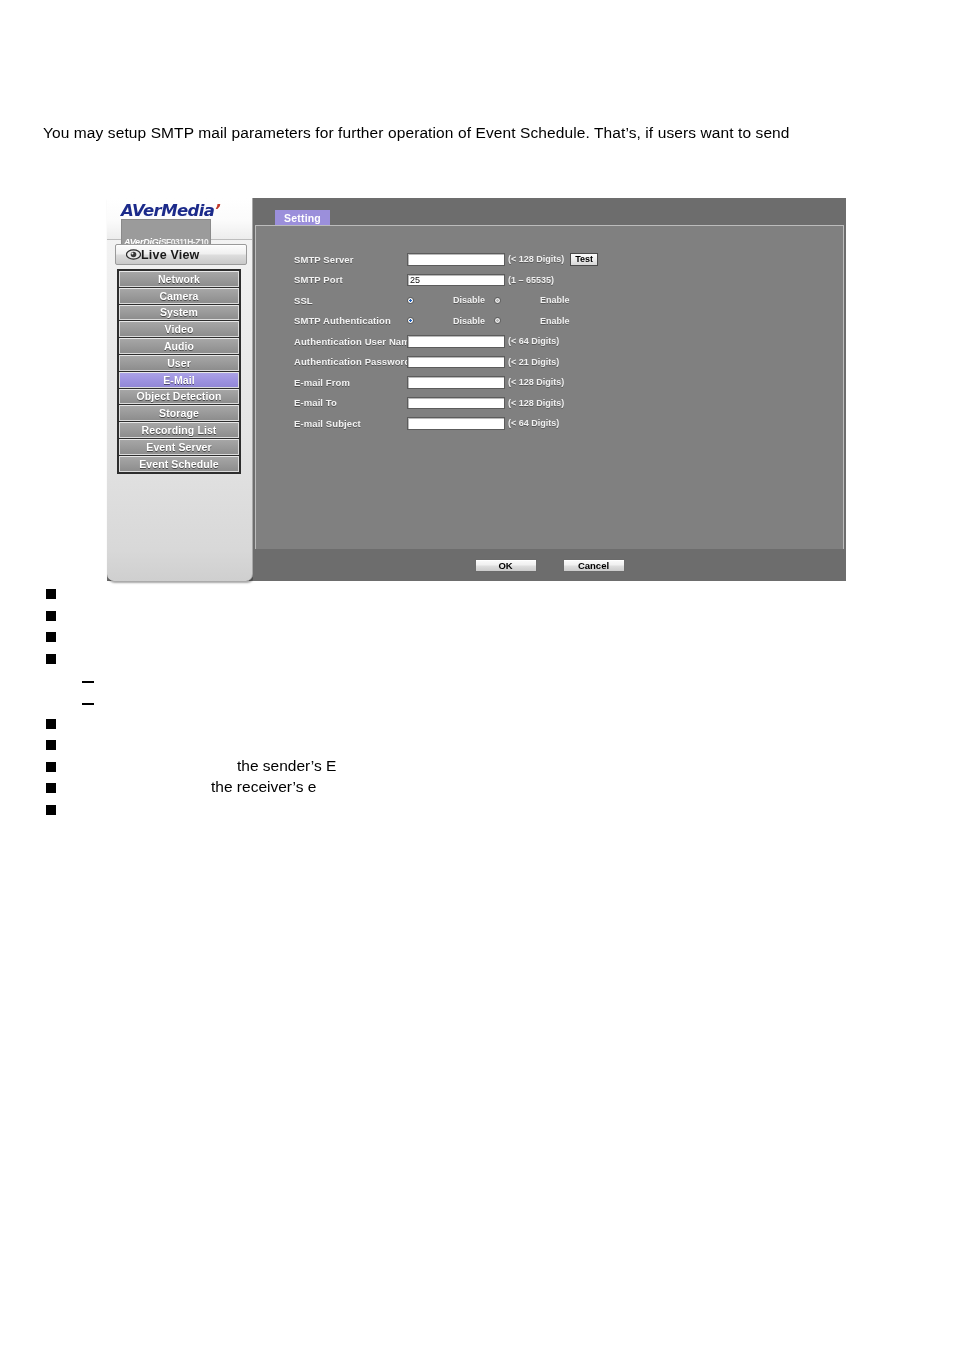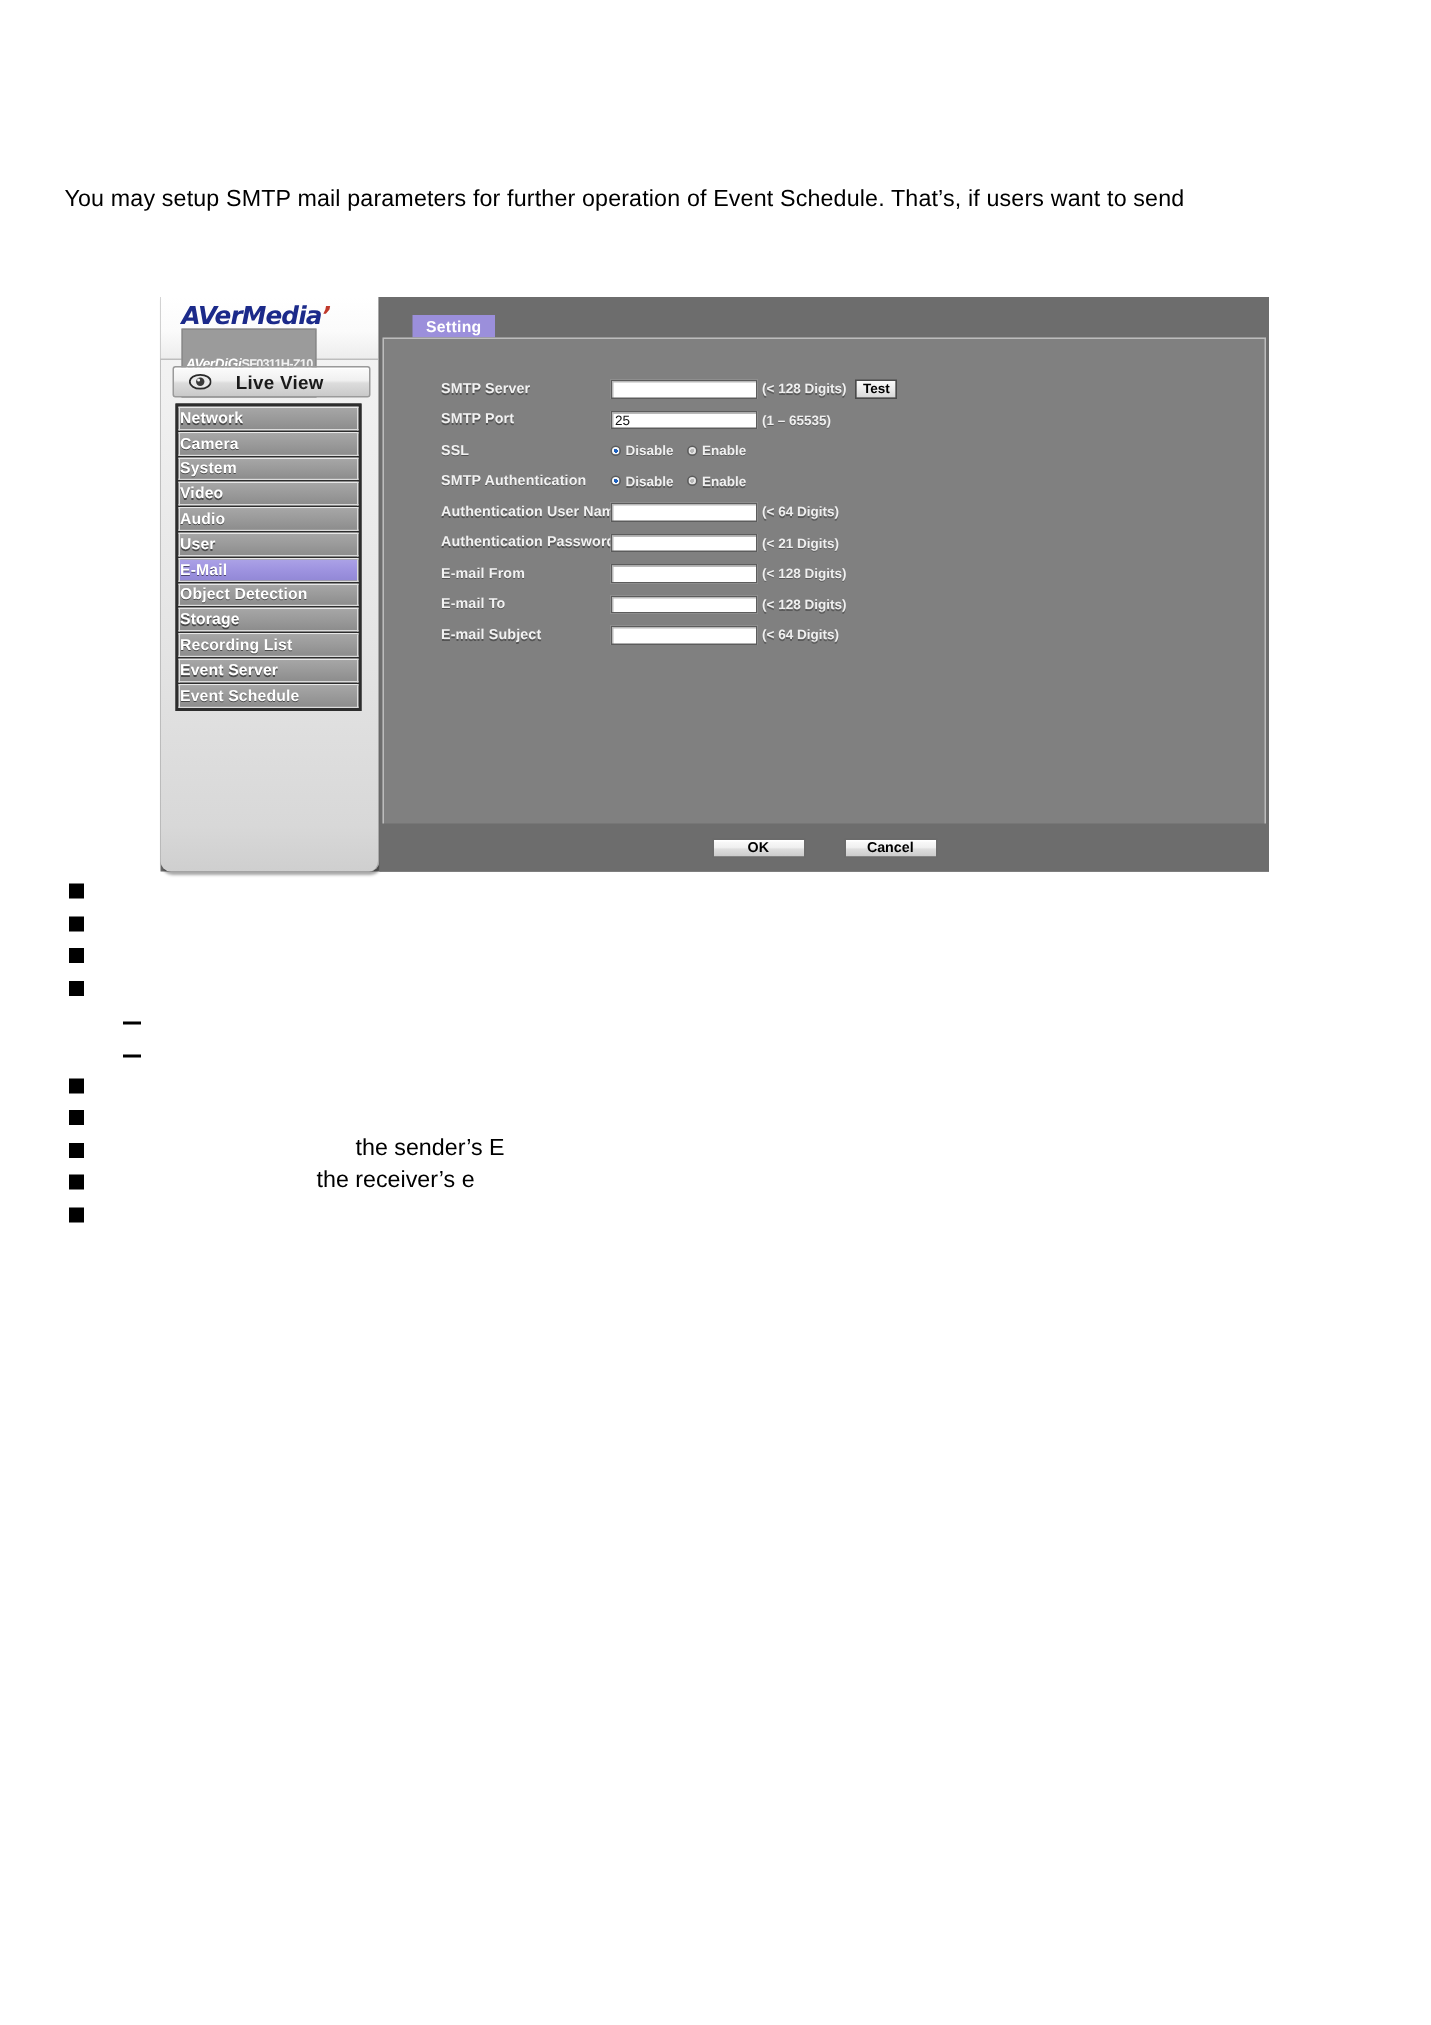--- a/index.html
+++ b/index.html
@@ -76,39 +76,39 @@
     border-radius:2px;
     display:flex;align-items:center;
     box-shadow:inset 0 1px 0 #fff;
   }
   .eye{
     width:15px;height:11px;margin-left:10px;flex:0 0 auto;
     position:relative;
   }
   .eye svg{display:block;}
   .liveview-label{
-    flex:1;text-align:center;
+    flex:1;
     font-size:12.5px;font-weight:bold;color:#1a1a1a;
     margin-right:14px;
     letter-spacing:.2px;
   }
 
   .navlist{
     position:absolute;left:10px;top:71px;width:124px;
     border:2px solid #2d2d2d;
     background:#2d2d2d;
     box-sizing:border-box;
   }
   .navitem{
     height:15.8px;
     background:linear-gradient(to bottom,#a6a6a6 0%,#9a9a9a 50%,#8d8d8d 100%);
     border:1px solid #dcdcdc;
     border-top:1px solid #e8e8e8;
     margin-bottom:1px;
-    display:flex;align-items:center;
+    display:flex;align-items:center;justify-content:center;
     font-size:10.5px;font-weight:bold;color:#ffffff;
     text-shadow:0 1px 0 rgba(0,0,0,.5);
     letter-spacing:.1px;
     box-sizing:border-box;
   }
   .navitem:last-child{margin-bottom:0;}
   .navitem.active{
     background:linear-gradient(to bottom,#aba2e6 0%,#9e93e0 50%,#9288d6 100%);
   }
 
@@ -171,21 +171,21 @@
   .testbtn{
     margin-left:6px;
     height:13px;padding:0 4px;
     background:linear-gradient(to bottom,#fbfbfb 0%,#ececec 50%,#d7d7d7 100%);
     border:1px solid #4a4a4a;
     font-size:9px;font-weight:bold;color:#000;
     display:flex;align-items:center;
     box-sizing:border-box;
   }
   .radiogroup{display:flex;align-items:center;}
-  .radio{display:flex;align-items:center;margin-right:9px;}
+  .radio{display:flex;align-items:center;margin-right:9px;gap:36px;}
   .rdot{
     width:7px;height:7px;border-radius:50%;
     border:1px solid #5c5c5c;
     background:radial-gradient(circle at 50% 50%,#1b5fbe 0 38%,#f7f7f7 40% 100%);
     margin-right:3px;
     box-sizing:border-box;
   }
   .rdot.off{
     background:radial-gradient(circle at 50% 50%,#b6b6b6 0 38%,#e6e6e6 40% 100%);
   }

